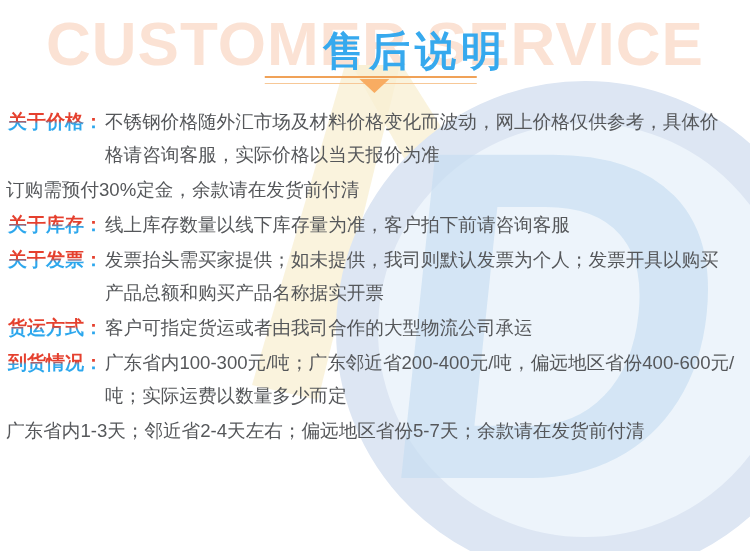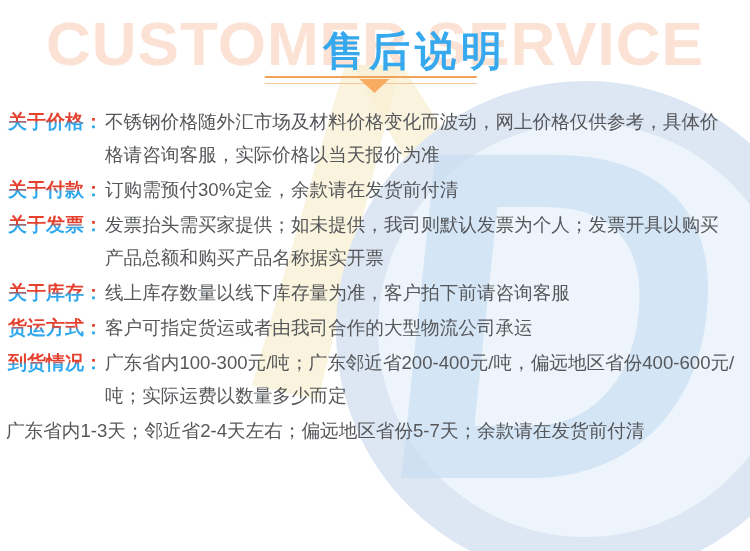--- a/index.html
+++ b/index.html
@@ -70,32 +70,31 @@
     <div class="divider-triangle"></div>
   </div>
 
   <div class="rows">
     <div class="row">
       <span class="row-label">关于价格：</span>
       <span class="row-text">不锈钢价格随外汇市场及材料价格变化而波动，网上价格仅供参考，具体价格请咨询客服，实际价格以当天报价为准</span>
     </div>
 
     <div class="row">
-      <span class="row-label">关于付款：</span>
       <span class="row-text">订购需预付30%定金，余款请在发货前付清</span>
+    </div>
+
+    <div class="row">
+      <span class="row-label">关于库存：</span>
+      <span class="row-text">线上库存数量以线下库存量为准，客户拍下前请咨询客服</span>
     </div>
 
     <div class="row">
       <span class="row-label">关于发票：</span>
       <span class="row-text">发票抬头需买家提供；如未提供，我司则默认发票为个人；发票开具以购买产品总额和购买产品名称据实开票</span>
-    </div>
-
-    <div class="row">
-      <span class="row-label">关于库存：</span>
-      <span class="row-text">线上库存数量以线下库存量为准，客户拍下前请咨询客服</span>
     </div>
 
     <div class="row">
       <span class="row-label">货运方式：</span>
       <span class="row-text">客户可指定货运或者由我司合作的大型物流公司承运</span>
     </div>
 
     <div class="row">
       <span class="row-label">到货情况：</span>
       <span class="row-text">广东省内100-300元/吨；广东邻近省200-400元/吨，偏远地区省份400-600元/吨；实际运费以数量多少而定</span>

